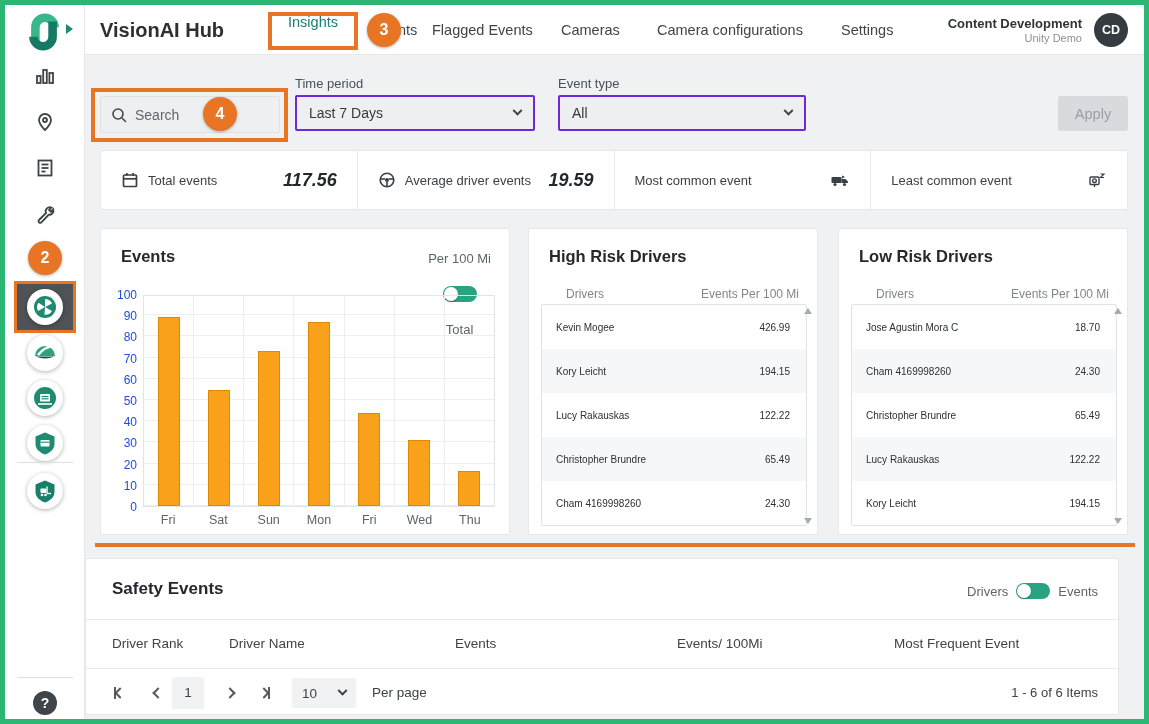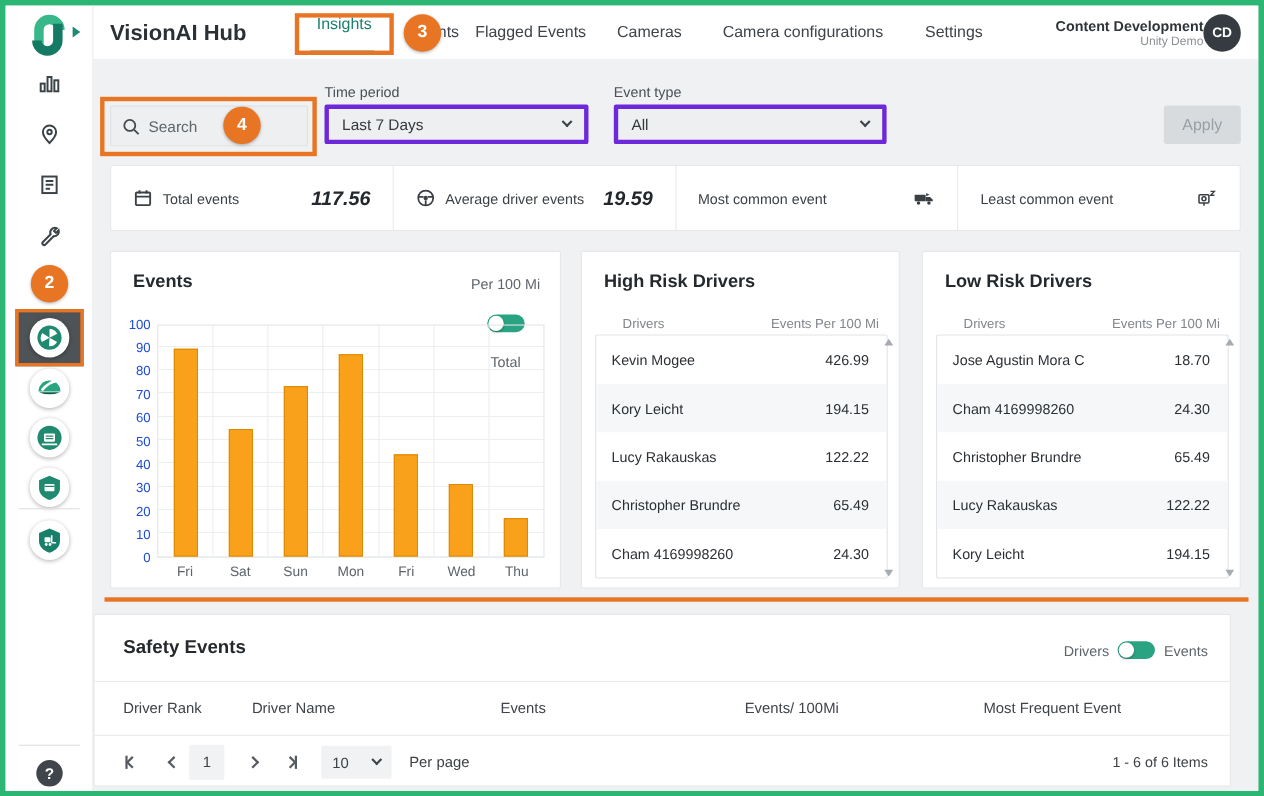--- a/index.html
+++ b/index.html
@@ -18,36 +18,36 @@
   #help-circ { position:absolute; left:28px; top:686px; width:24px; height:24px; border-radius:50%; background:#3f454a; color:#fff; font-size:14px; font-weight:bold; display:flex; align-items:center; justify-content:center; cursor:pointer; }
   #expand-arrow { position:absolute; left:61px; top:19px; width:0; height:0; border-top:5px solid transparent; border-bottom:5px solid transparent; border-left:7px solid #1F8A70; }
 
   
   #header { position:absolute; left:80px; top:0; width:1059px; height:50px; background:#fff; border-bottom:1px solid #e5e7e9; }
   #app-title { position:absolute; left:15px; top:0; line-height:50px; font-size:20px; font-weight:bold; color:#2b3034; }
   .tab { position:absolute; top:0; height:50px; line-height:50px; font-size:14.5px; color:#3f4449; cursor:pointer; white-space:nowrap; }
   #insights-box { position:absolute; left:183px; top:7px; width:90px; height:38px; border:4px solid #E87524; }
   #insights-label { position:absolute; left:0; right:0; top:2px; text-align:center; font-size:14.5px; color:#1a8070; font-weight:500; cursor:pointer; }
   #insights-underline { position:absolute; left:14px; bottom:1px; width:58px; height:3px; background:#1a8070; }
-  #user-block { position:absolute; right:16px; top:0; height:50px; display:flex; align-items:center; }
+  #user-block { position:absolute; right:16px; top:0; height:50px; display:flex; align-items:center; gap:12px; }
   #user-text { text-align:right; }
   #user-name { font-size:13px; font-weight:600; color:#2f3438; }
   #user-org { font-size:11px; color:#8a9095; margin-top:1px; }
   #avatar { width:34px; height:34px; border-radius:50%; background:#353b40; color:#fff; font-size:12.5px; font-weight:600; display:flex; align-items:center; justify-content:center; cursor:pointer; }
 
   
   .badge { position:absolute; width:34px; height:34px; border-radius:50%; background:#E87524; color:#fff; font-size:16px; font-weight:bold;
            display:flex; align-items:center; justify-content:center; box-shadow:0 1px 3px rgba(0,0,0,.3); z-index:30; }
   .hl-rect { position:absolute; border:4px solid #E87524; z-index:25; pointer-events:none; }
   #annot-line { position:absolute; left:10px; top:488px; width:1040px; height:4px; background:#E87524; z-index:25; }
 
   
   #content { position:absolute; left:80px; top:50px; width:1059px; height:664px; background:#f0f1f3; }
   .field-label { position:absolute; top:21px; font-size:13px; color:#4a5056; }
-  .dropdown { position:absolute; top:40px; height:36px; background:#edeff0; border:4px solid #6d28d9; border-radius:2px;
+  .dropdown { position:absolute; top:40px; height:36px; background:#edeff0; border:2px solid #6d28d9; border-radius:2px;
               display:flex; align-items:center; padding:0 12px; font-size:14px; color:#34393e; cursor:pointer; }
   .dd-chev { margin-left:auto; width:7px; height:7px; border-right:2px solid #3e444a; border-bottom:2px solid #3e444a; transform:rotate(45deg) translate(-2px,-2px); }
   #search-box { position:absolute; left:15px; top:41px; width:180px; height:37px; background:#edeff0; border:1px solid #dfe2e4; border-radius:2px; display:flex; align-items:center; padding:16px 10px; }
   #search-box input { border:none; background:transparent; outline:none; font-size:14px; color:#41474c; width:110px; margin-left:8px; font-family:"Liberation Sans",sans-serif; }
   #search-box input::placeholder { color:#5f666c; opacity:1; }
   #apply-btn { position:absolute; left:973px; top:41px; width:70px; height:35px; background:#d7dbde; border:none; border-radius:3px; font-size:14.5px; color:#989fa5; cursor:pointer; font-family:"Liberation Sans",sans-serif; }
 
   .card { position:absolute; background:#fff; border:1px solid #e5e7e9; border-radius:2px; }
   
   #stats-card { left:15px; top:95px; width:1028px; height:60px; display:flex; }
@@ -69,21 +69,21 @@
           background-image:repeating-linear-gradient(to top,#eceef0 0 1px,transparent 1px 21.2px); }
   .pcol { flex:1; position:relative; border-right:1px solid #eceef0; }
   .pcol:last-child { border-right:none; }
   .bar { position:absolute; bottom:0; left:50%; transform:translateX(-50%); width:22px; }
   #xlabels { position:absolute; left:42px; top:284px; width:352px; display:flex; }
   #xlabels div { flex:1; text-align:center; font-size:12.5px; color:#5d646a; }
 
   
   .list-head { position:absolute; top:58px; font-size:12px; color:#80868c; }
   .dlist { position:absolute; left:12px; top:75px; width:266px; height:222px; border:1px solid #e0e3e6; border-radius:2px; background:#fff; display:flex; flex-direction:column; overflow:hidden; }
-  .drow { flex:1; display:flex; align-items:center; padding:0 16px 0 14px; font-size:13px; color:#2b3035; cursor:pointer; white-space:nowrap; overflow:hidden; }
+  .drow { flex:1; display:flex; align-items:center; padding:0 16px 0 14px; font-size:10px; color:#2b3035; cursor:pointer; white-space:nowrap; overflow:hidden; }
   .drow.alt { background:#f6f7f8; }
   .drow .dval { margin-left:auto; }
   .scroll-up { position:absolute; right:5px; top:79px; width:0; height:0; border-left:4px solid transparent; border-right:4px solid transparent; border-bottom:6px solid #a5abb0; cursor:pointer; }
   .scroll-dn { position:absolute; right:5px; top:289px; width:0; height:0; border-left:4px solid transparent; border-right:4px solid transparent; border-top:6px solid #a5abb0; cursor:pointer; }
 
   
   #safety-card { left:0; top:503px; width:1034px; height:157px; }
   #safety-title { position:absolute; left:26px; top:20px; font-size:17px; font-weight:bold; color:#24292e; }
   #safety-toggle-row { position:absolute; right:20px; top:24px; display:flex; align-items:center; gap:8px; font-size:13px; color:#5d646a; }
   #safety-cols { position:absolute; left:0; top:60px; width:100%; height:50px; border-top:1px solid #e8eaec; border-bottom:1px solid #e8eaec; }

